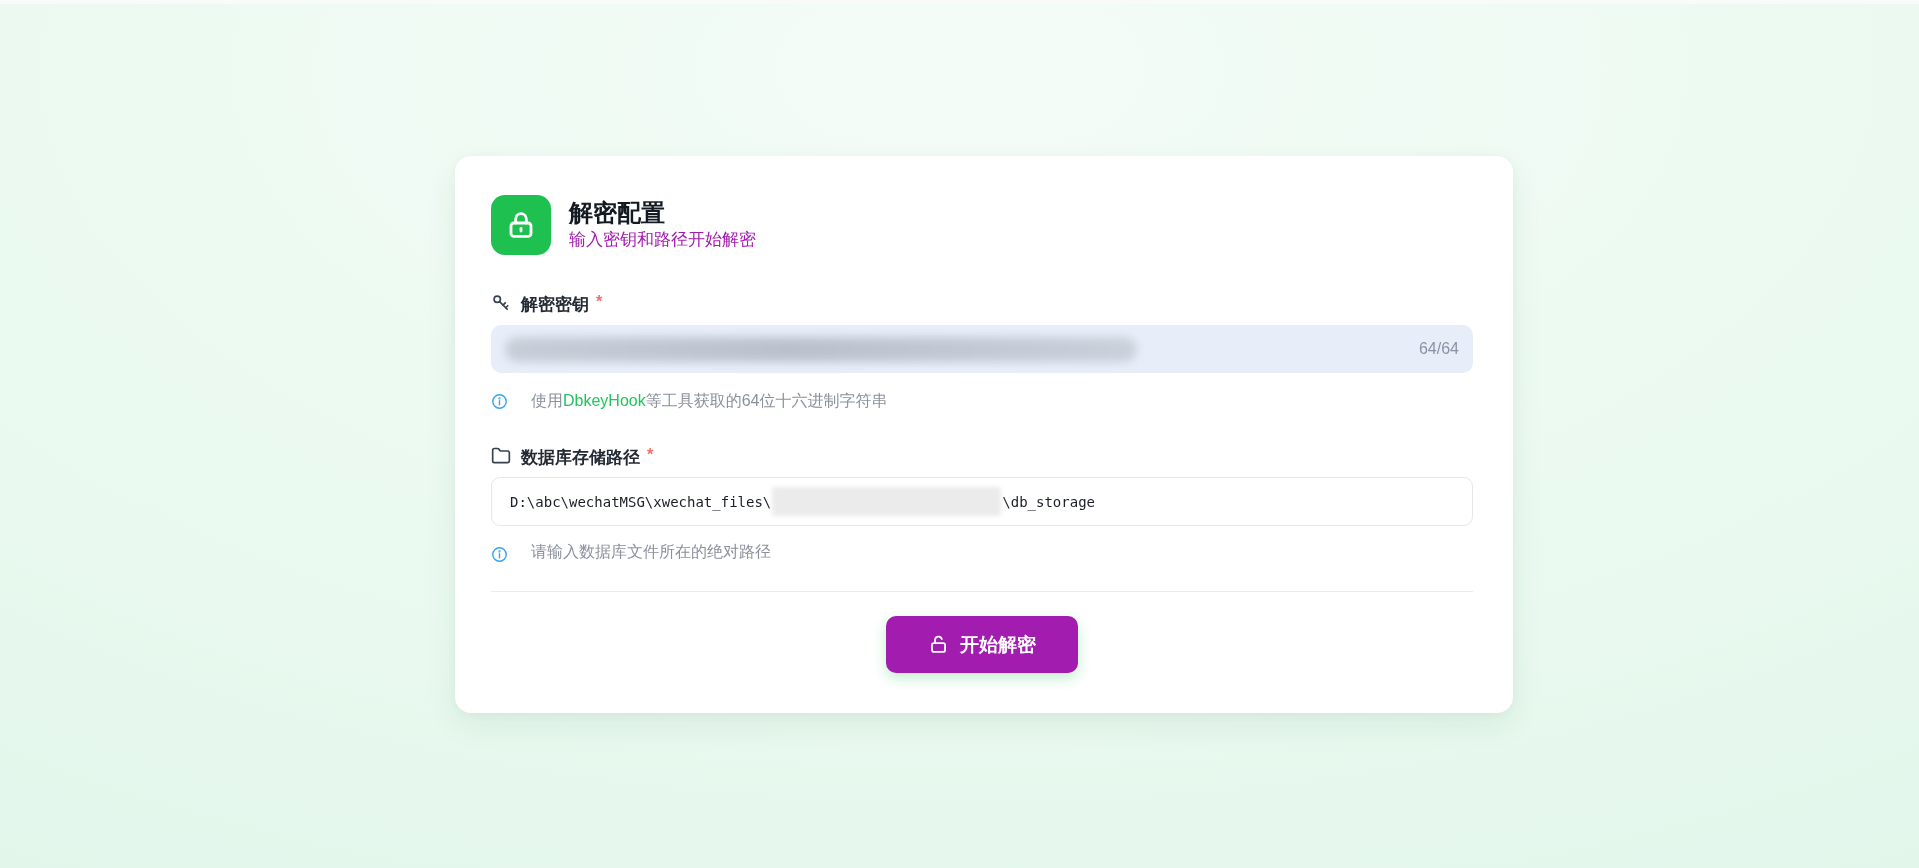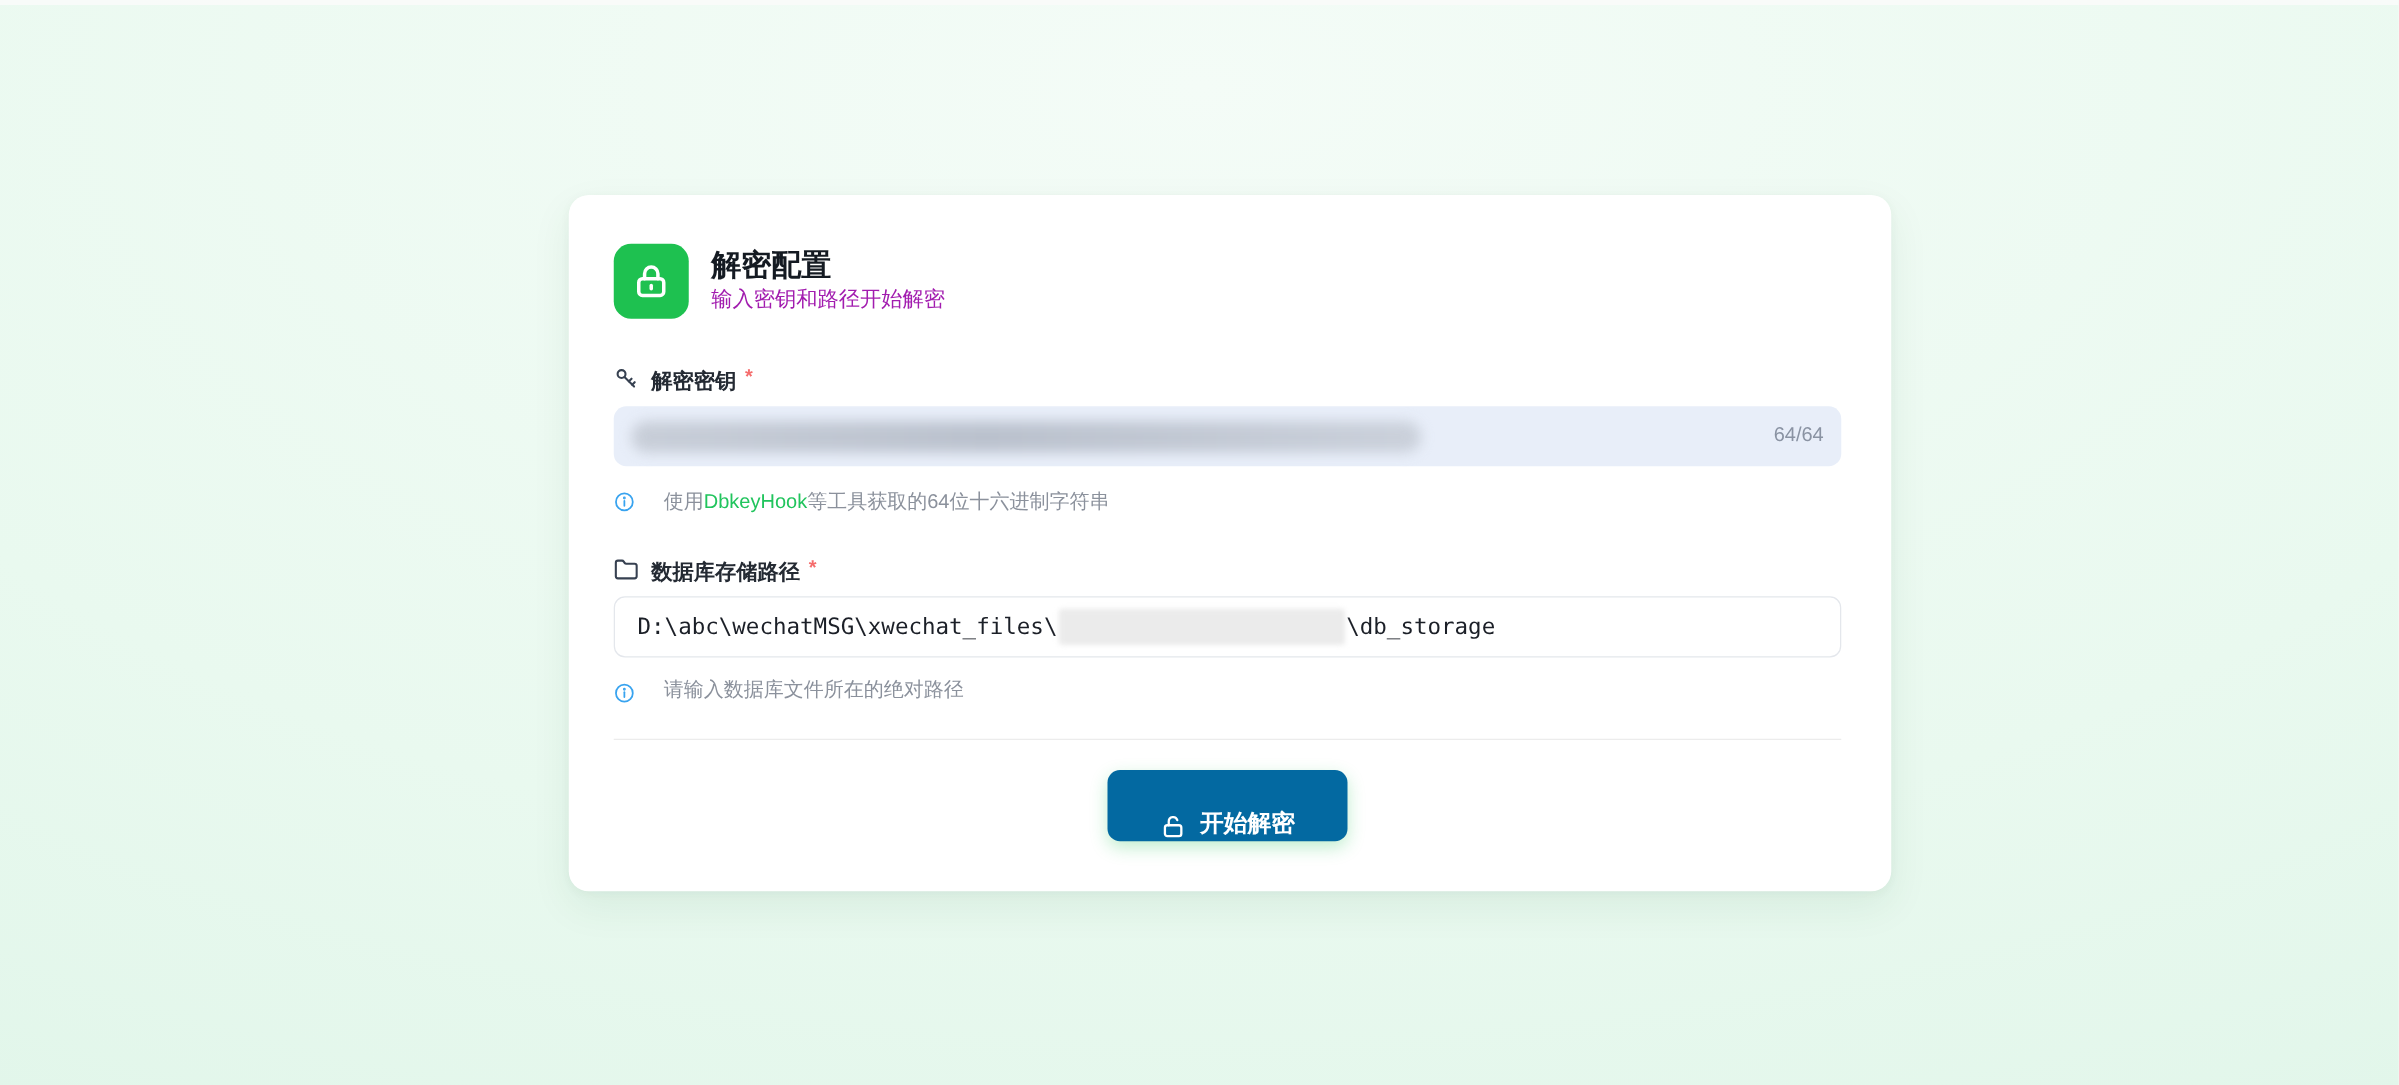--- a/index.html
+++ b/index.html
@@ -61,36 +61,36 @@
   .path-hint { margin-top: 16px; align-items: flex-end; }
   .hint a.link { color: #21c45d; text-decoration: none; cursor: pointer; }
   .info-icon { display: flex; color: #38a3ef; flex: 0 0 auto; }
 
   
   .path-input {
     margin-top: 9px; height: 53px; border-radius: 9px;
     background: #ffffff; border: 1px solid #e4e7ec;
     display: flex; align-items: center; padding: 0 18px; box-sizing: border-box;
     font-family: "DejaVu Sans Mono", "Liberation Mono", monospace;
-    font-size: 18px; color: #1b1f27; cursor: text; white-space: pre;
+    font-size: 14px; color: #1b1f27; cursor: text; white-space: pre;
   }
   .redacted {
     display: inline-block; width: 229px; height: 29px; border-radius: 3px;
     background: #ebebeb; filter: blur(2px); margin: 0 1px;
     align-self: center;
   }
 
   .divider { margin-top: 28px; height: 1px; background: #ececec; width: 100%; }
 
   
   .btn-row { margin-top: 24px; display: flex; justify-content: center; }
   .start-btn {
     width: 192px; height: 57px; border: none; border-radius: 10px;
-    background: #0369a1; color: #ffffff;
-    display: flex; align-items: flex-end; justify-content: center; gap: 11px;
+    background: #a21caf; color: #ffffff;
+    display: flex; align-items: center; justify-content: center; gap: 11px;
     font-family: "Liberation Sans", "DejaVu Sans", sans-serif;
     font-size: 19px; font-weight: 600; cursor: pointer;
     box-shadow: 0 5px 14px rgba(30, 193, 80, 0.28);
   }
 </style>
 </head>
 <body>
 
 <div class="top-strip"></div>
 

